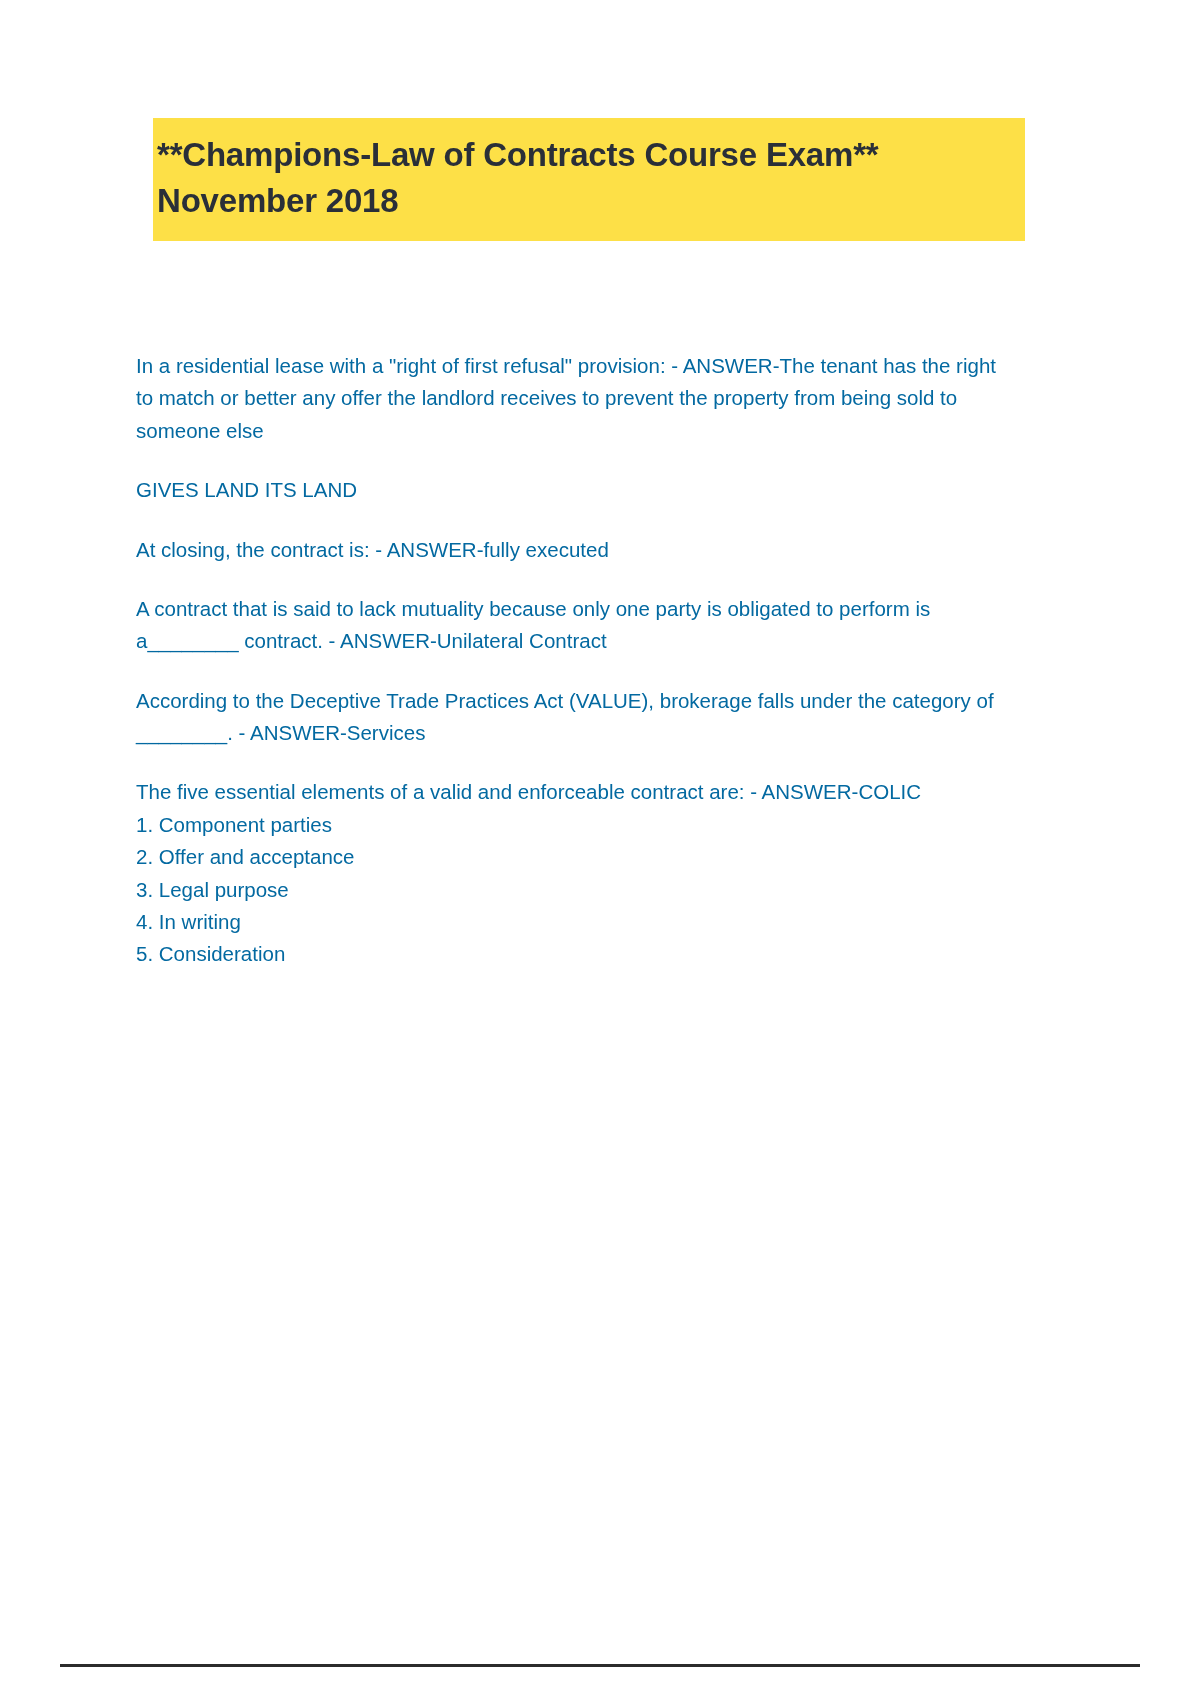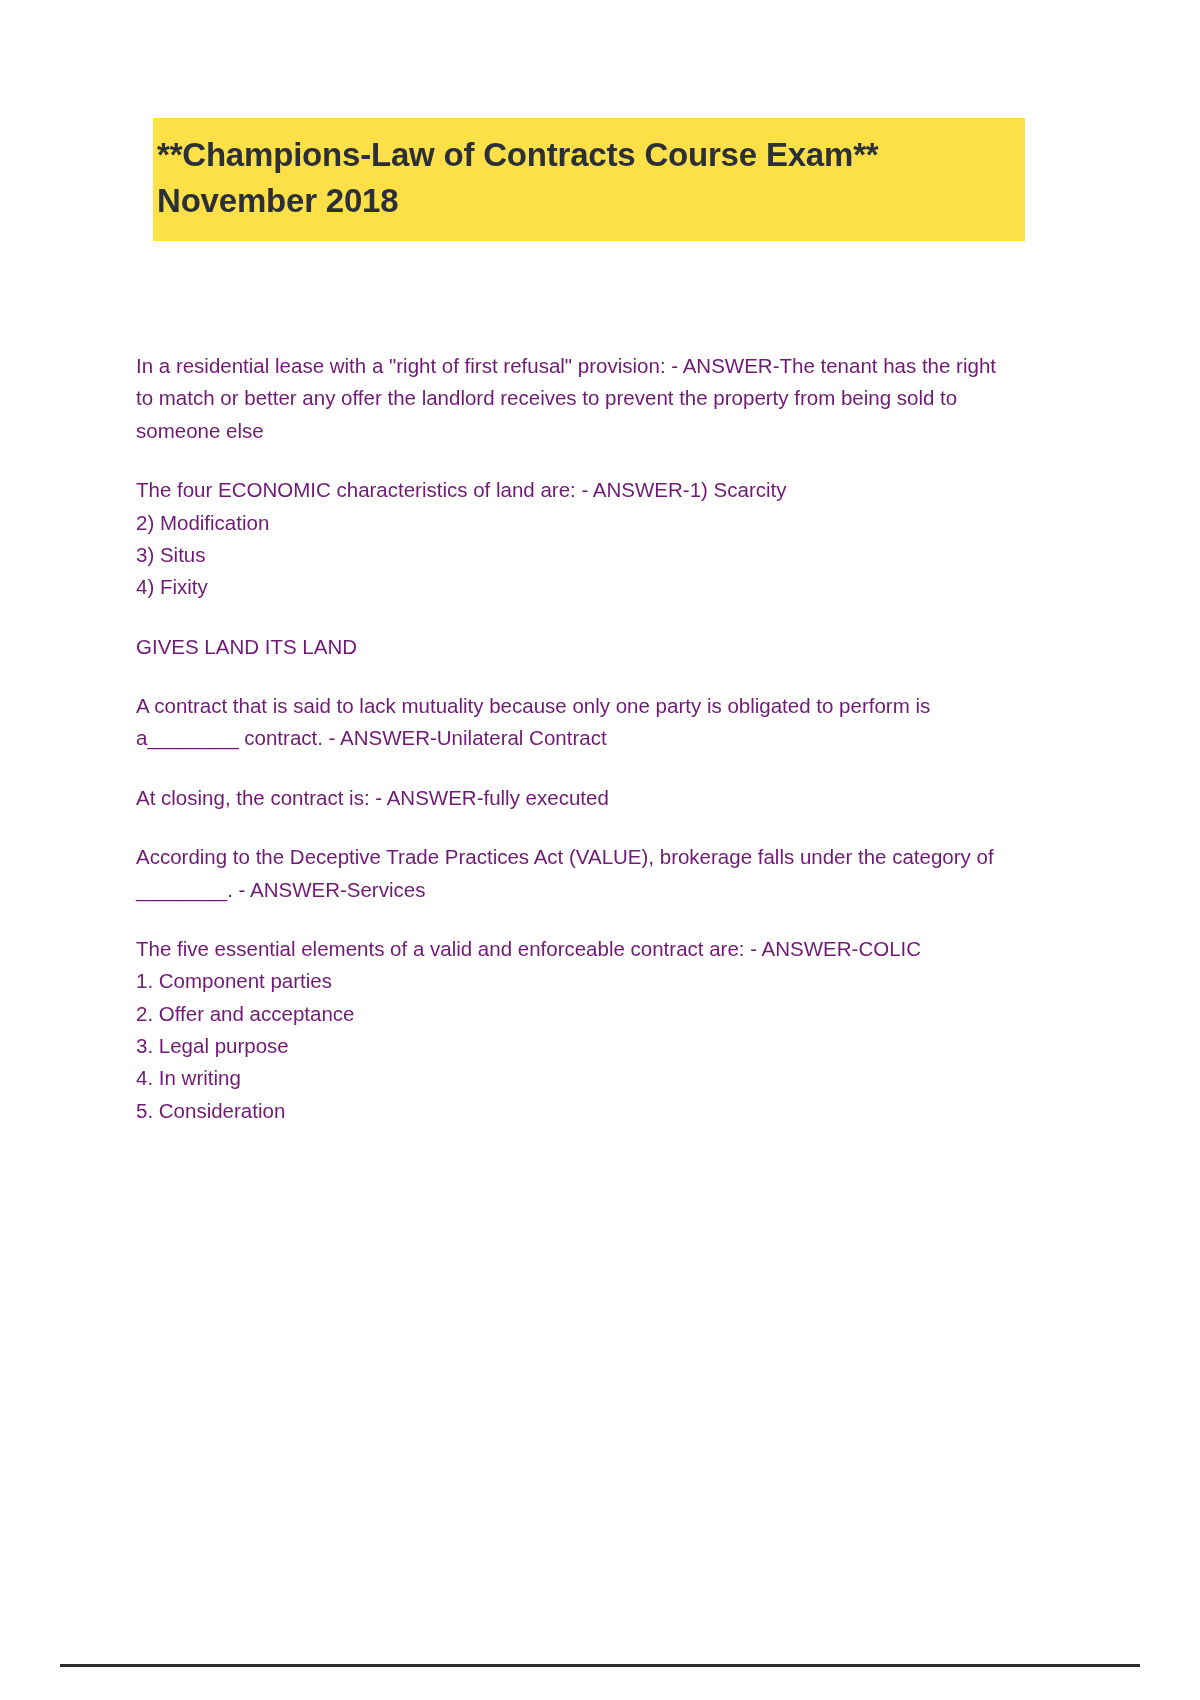--- a/index.html
+++ b/index.html
@@ -42,21 +42,21 @@
   }
   .body-block {
     position: absolute;
     left: 136px;
     top: 350px;
     width: 870px;
   }
   .para {
     font-size: 20.5px;
     line-height: 1.58;
-    color: #701a75;
+    color: #0369a1;
     margin: 0 0 27px 0;
     white-space: pre-wrap;
   }
   .para:last-child { margin-bottom: 8px; }
   .bottom-rule {
     position: absolute;
     left: 60px;
     top: 1664px;
     width: 1080px;
     height: 3px;
@@ -67,27 +67,23 @@
 <body>
 
 <div class="page">
 
   <div class="title-block">
     <div class="doc-title">**Champions-Law of Contracts Course Exam** November 2018</div>
   </div>
 
   <div class="body-block">
     <p class="para">In a residential lease with a "right of first refusal" provision: - ANSWER-The tenant has the right to match or better any offer the landlord receives to prevent the property from being sold to someone else</p>
-    <p class="para">The four ECONOMIC characteristics of land are: - ANSWER-1) Scarcity
-2) Modification
-3) Situs
-4) Fixity</p>
     <p class="para">GIVES LAND ITS LAND</p>
+    <p class="para">At closing, the contract is: - ANSWER-fully executed</p>
     <p class="para">A contract that is said to lack mutuality because only one party is obligated to perform is a________ contract. - ANSWER-Unilateral Contract</p>
-    <p class="para">At closing, the contract is: - ANSWER-fully executed</p>
     <p class="para">According to the Deceptive Trade Practices Act (VALUE), brokerage falls under the category of ________. - ANSWER-Services</p>
     <p class="para">The five essential elements of a valid and enforceable contract are: - ANSWER-COLIC
 1. Component parties
 2. Offer and acceptance
 3. Legal purpose
 4. In writing
 5. Consideration</p>
   </div>
 
   <div class="bottom-rule"></div>

